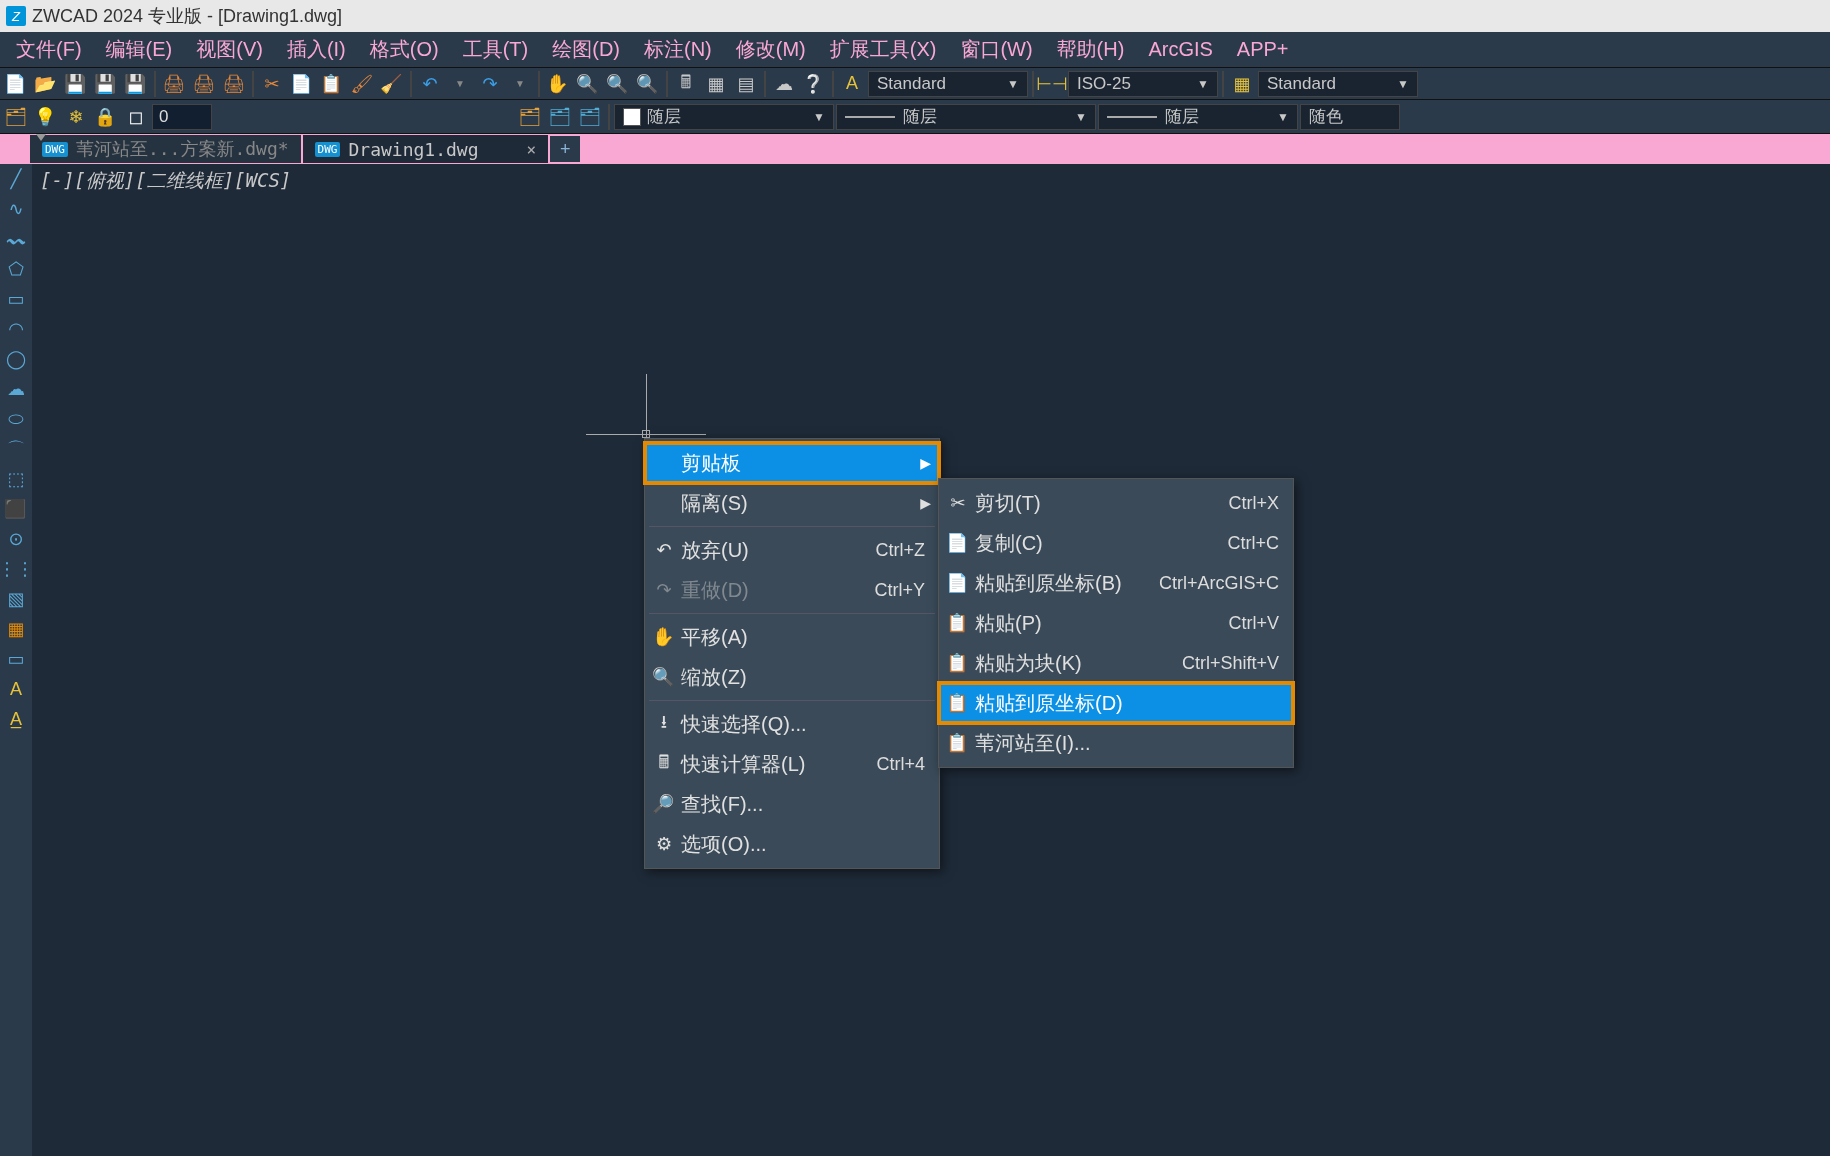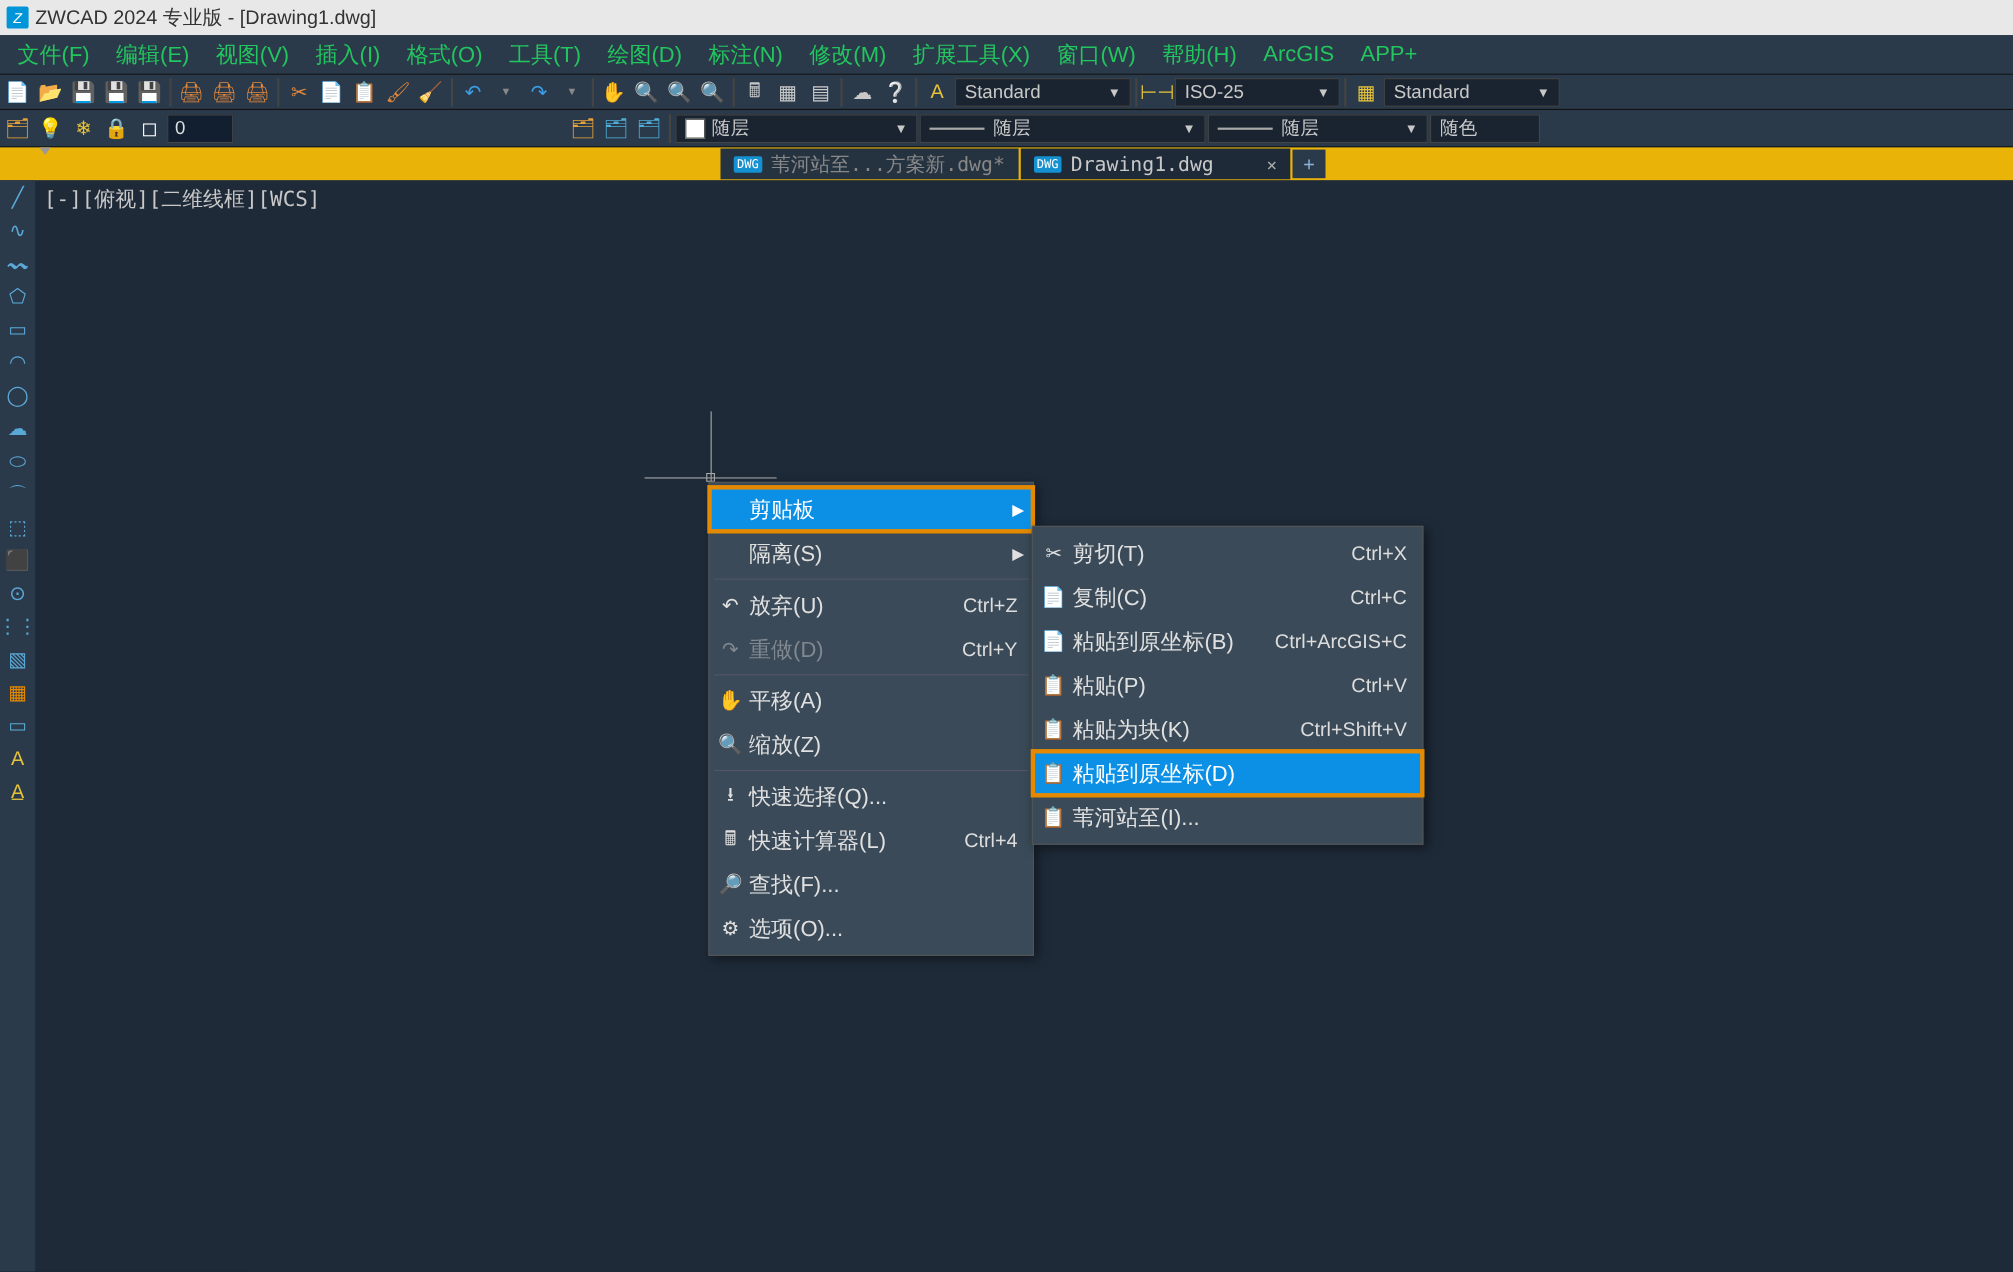--- a/index.html
+++ b/index.html
@@ -32,21 +32,21 @@
     margin-right: 6px;
     border-radius: 2px;
   }
   .menubar {
     height: 36px;
     background: #2b3a4a;
     display: flex;
     align-items: center;
     padding: 0 4px;
     font-size: 20px;
-    color: #22c55e;
+    color: #f9a8d4;
     border-bottom: 1px solid #111;
   }
   .menu-item { padding: 6px 12px; cursor: pointer; }
 
   .toolbar {
     height: 32px;
     background: #2b3a4a;
     display: flex;
     align-items: center;
     border-bottom: 1px solid #111;
@@ -98,25 +98,24 @@
   .layer-num {
     width: 60px; height: 26px;
     background: #111f30; color: #ddd;
     display: flex; align-items: center;
     padding: 0 6px; font-size: 17px;
     border: 1px solid #444;
   }
 
   .tabrow {
     height: 30px;
-    background: #eab308;
+    background: #f9a8d4;
     display: flex; align-items: center;
     padding-left: 30px;
     gap: 2px;
-    justify-content: center;
   }
   .doc-tab {
     height: 28px;
     display: flex;
     align-items: center;
     padding: 0 12px;
     font-size: 18px;
     font-family: monospace;
     gap: 8px;
     background: #2b3a4a;
@@ -160,20 +159,21 @@
   }
   .canvas {
     flex: 1;
     position: relative;
   }
   .view-labels {
     position: absolute; left: 8px; top: 4px;
     font-size: 19px;
     color: #c8c8c8;
     font-family: monospace;
+    font-style: italic;
   }
   .crosshair {
     position: absolute;
     left: 614px; top: 270px;
     pointer-events: none;
   }
   .crosshair::before {
     content: ""; position: absolute;
     width: 120px; height: 1px; background: #aaa;
     left: -60px; top: 0;

